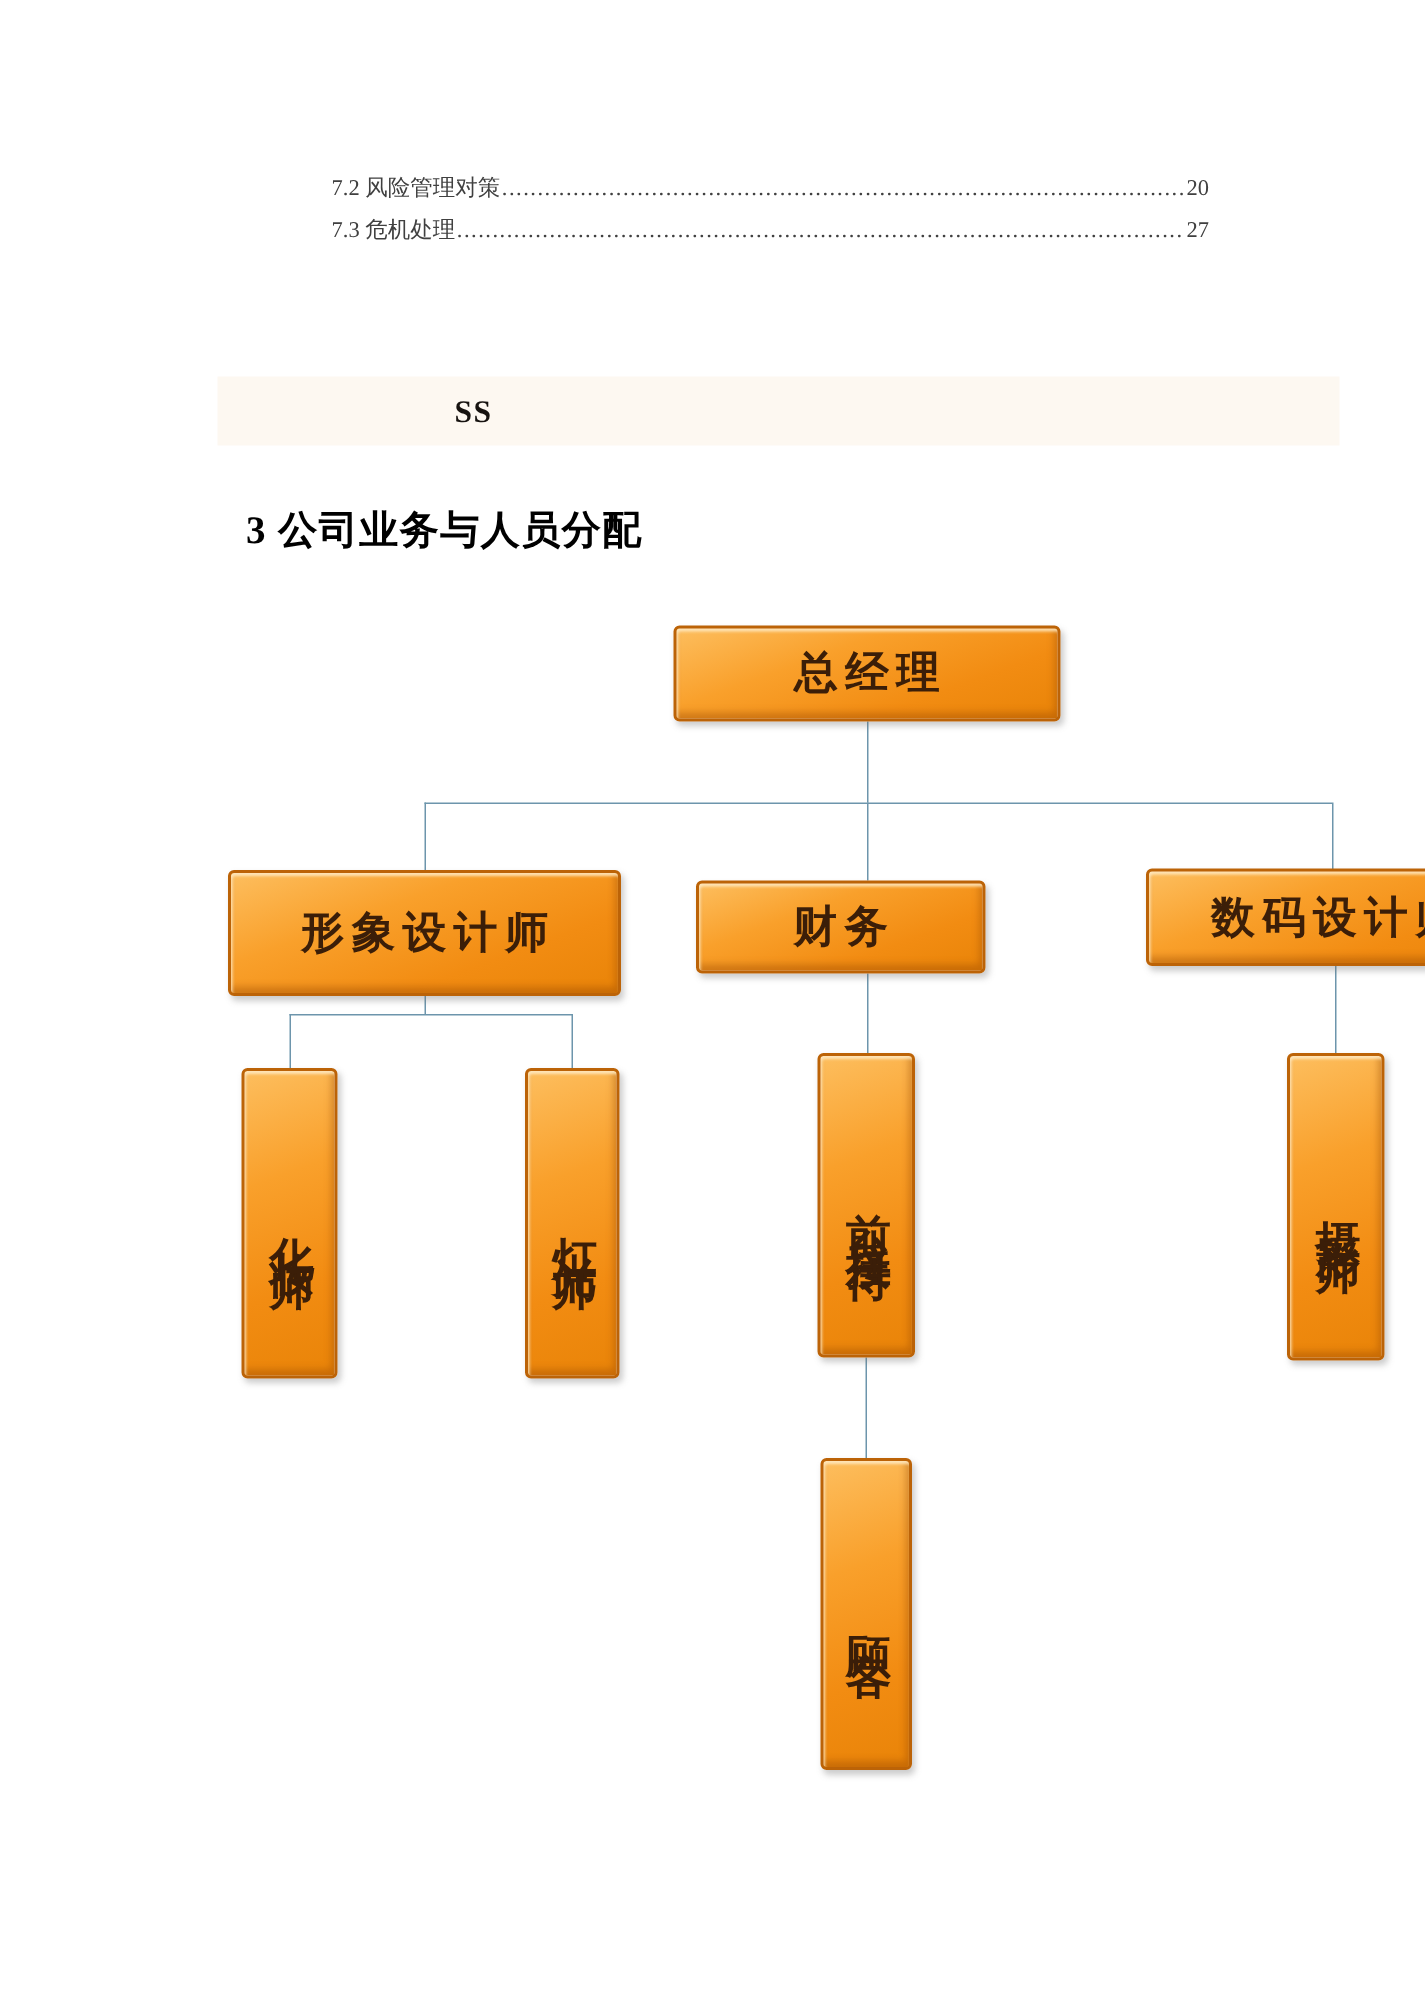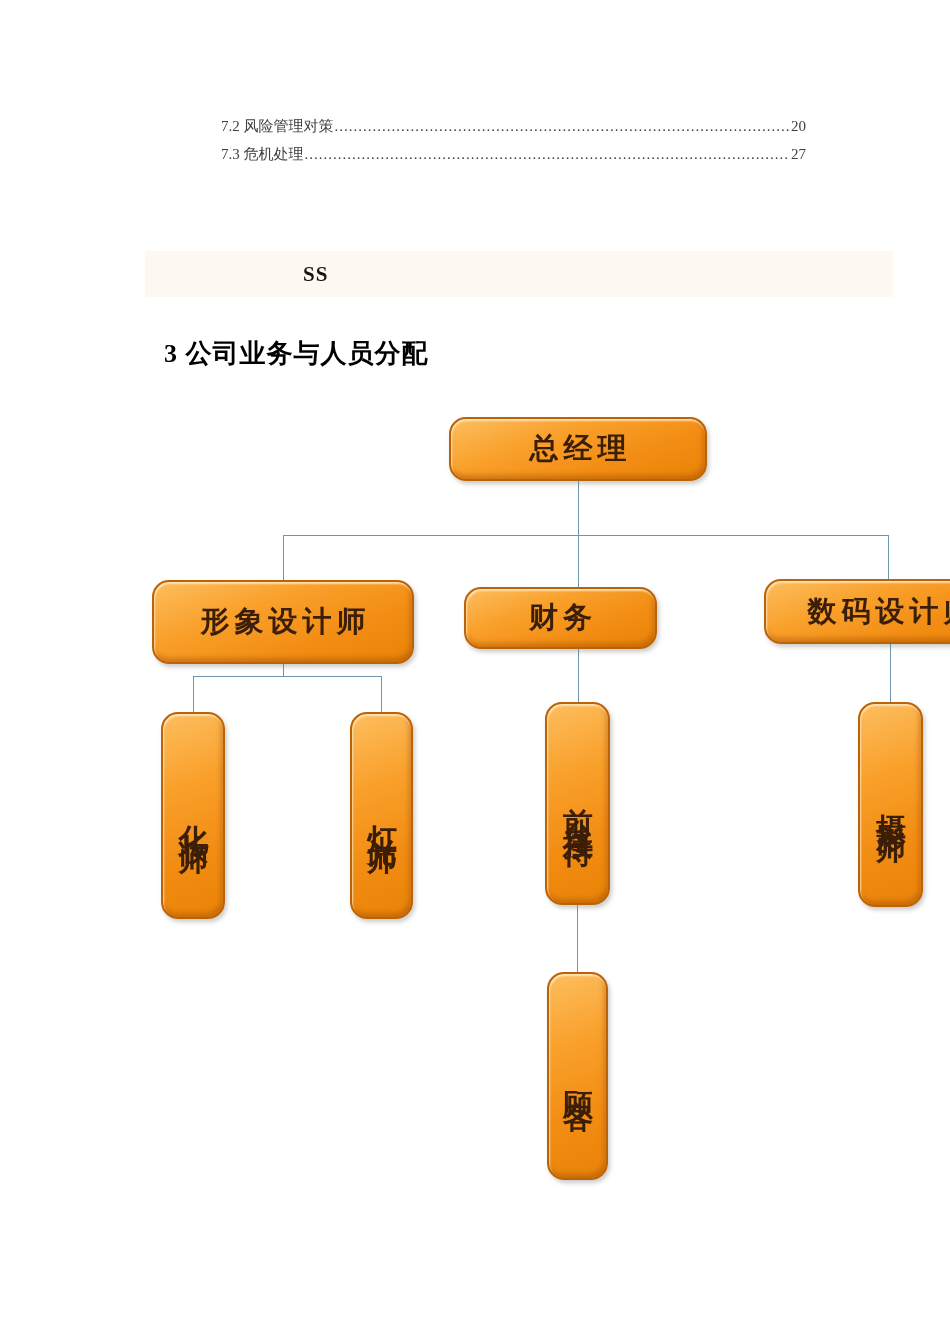--- a/index.html
+++ b/index.html
@@ -43,21 +43,21 @@
     font-size:26px;font-weight:bold;color:#000000;
     letter-spacing:1px;
   }
   
   .chart{position:absolute;left:0;top:0;width:950px;height:1344px;}
   .conn{position:absolute;background:#6d95ac;}
   .obox{
     position:absolute;
     background:linear-gradient(160deg,#fdbe5e 0%,#f9a02b 35%,#f28c12 70%,#e98408 100%);
     border:2px solid #bc6307;
-    border-radius:17px;
+    border-radius:4px;
     box-shadow:
       inset 1px 2px 2px rgba(255,236,200,0.85),
       inset -2px -4px 5px rgba(150,70,0,0.40),
       2px 3px 4px rgba(110,110,110,0.35);
     box-sizing:border-box;
     display:flex;align-items:center;justify-content:center;
     color:#3b1e08;font-weight:bold;
     font-family:"Liberation Serif", serif;
   }
   .obox.h{font-size:29px;letter-spacing:5px;text-indent:5px;}

